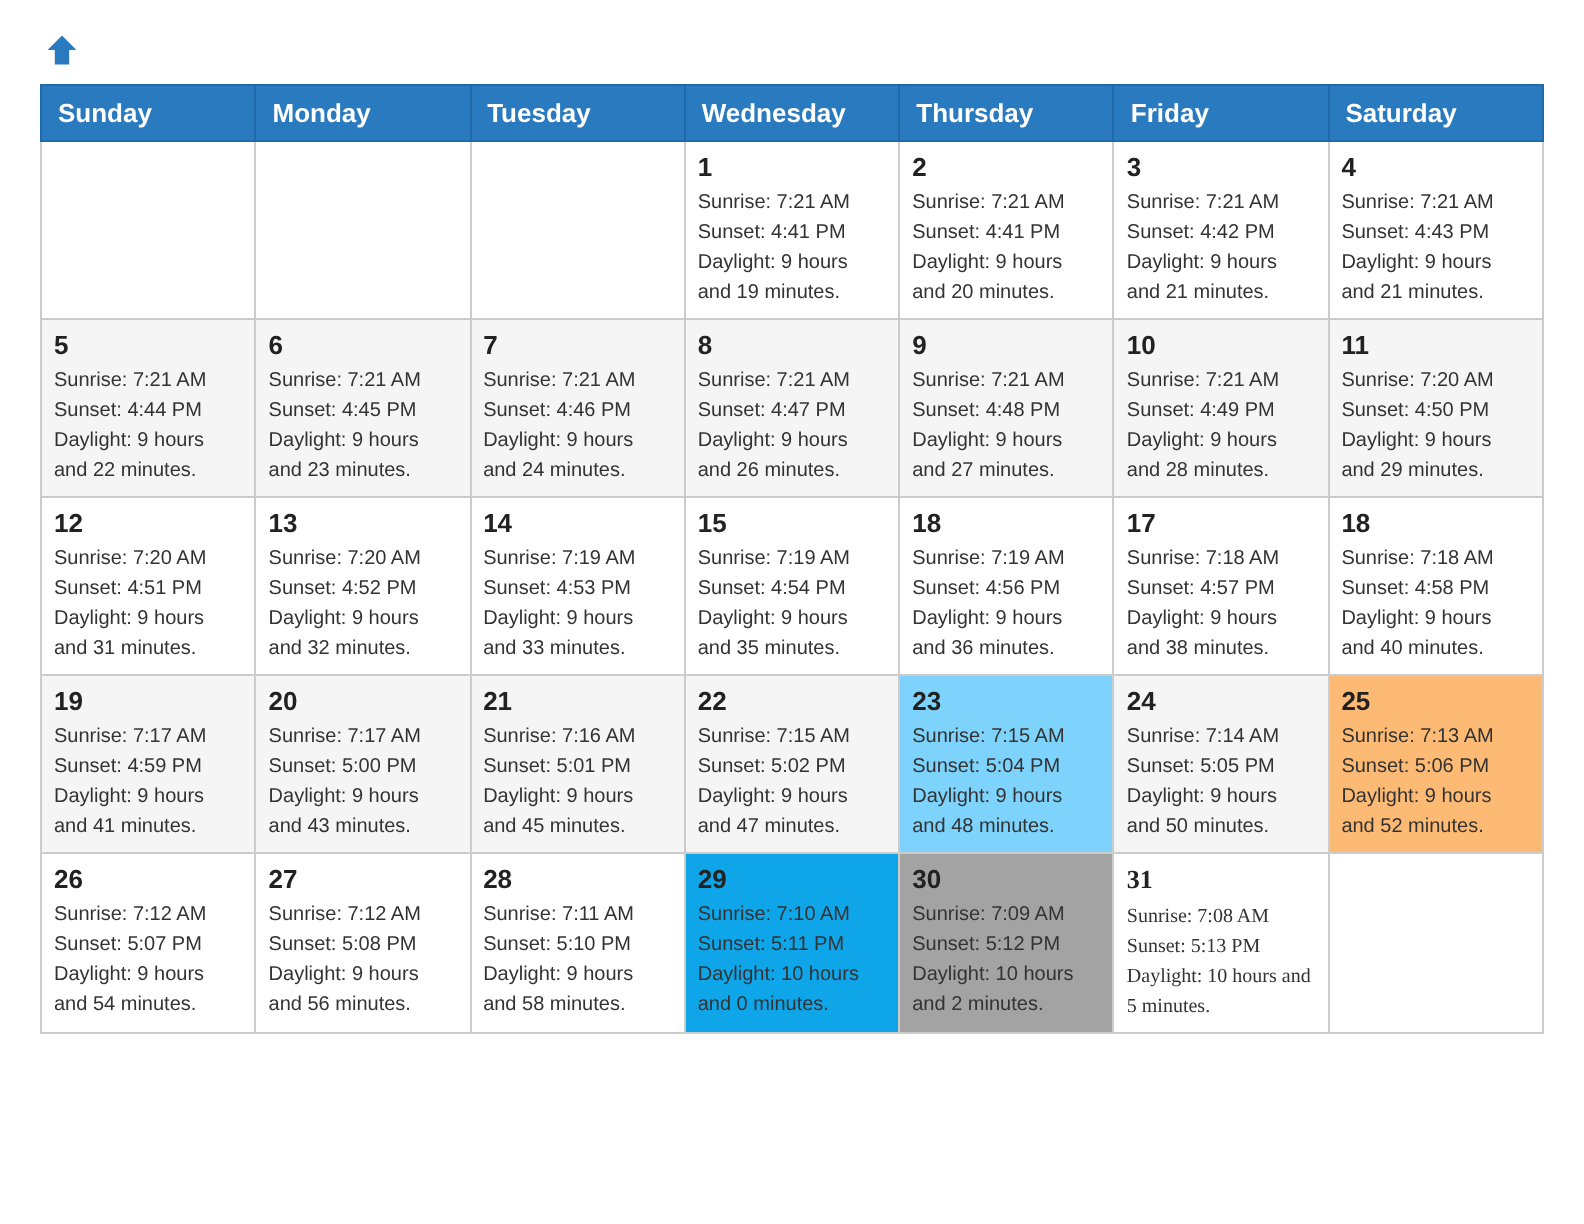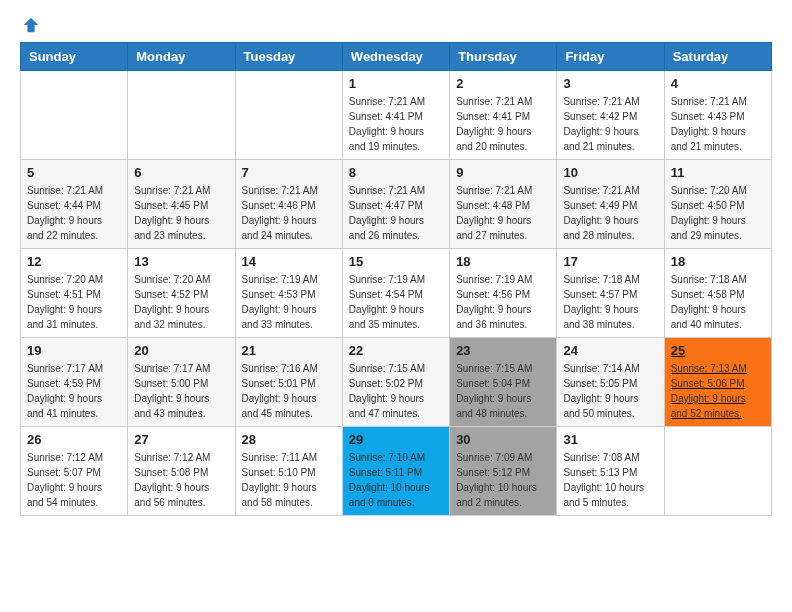--- a/index.html
+++ b/index.html
@@ -222,29 +222,29 @@
             <div class="day-info">Sunrise: 7:17 AM<br>Sunset: 5:00 PM<br>Daylight: 9 hours and 43 minutes.</div>
           </td>
           <td style="background: rgb(245, 245, 245);">
             <div class="day-number">21</div>
             <div class="day-info">Sunrise: 7:16 AM<br>Sunset: 5:01 PM<br>Daylight: 9 hours and 45 minutes.</div>
           </td>
           <td style="background: rgb(245, 245, 245);">
             <div class="day-number">22</div>
             <div class="day-info">Sunrise: 7:15 AM<br>Sunset: 5:02 PM<br>Daylight: 9 hours and 47 minutes.</div>
           </td>
-          <td style="background: #a3a3a3;">
+          <td style="background: #7dd3fc;">
             <div class="day-number">23</div>
             <div class="day-info">Sunrise: 7:15 AM<br>Sunset: 5:04 PM<br>Daylight: 9 hours and 48 minutes.</div>
           </td>
           <td style="background: rgb(245, 245, 245);">
             <div class="day-number">24</div>
             <div class="day-info">Sunrise: 7:14 AM<br>Sunset: 5:05 PM<br>Daylight: 9 hours and 50 minutes.</div>
           </td>
-          <td style="background: #f97316; text-decoration: underline;">
+          <td style="background: #fdba74;">
             <div class="day-number">25</div>
             <div class="day-info">Sunrise: 7:13 AM<br>Sunset: 5:06 PM<br>Daylight: 9 hours and 52 minutes.</div>
           </td>
         </tr>
         <tr>
           <td style="background: rgb(255, 255, 255); margin-top: 48px;">
             <div class="day-number">26</div>
             <div class="day-info">Sunrise: 7:12 AM<br>Sunset: 5:07 PM<br>Daylight: 9 hours and 54 minutes.</div>
           </td>
           <td style="background: rgb(255, 255, 255);">
@@ -256,21 +256,21 @@
             <div class="day-info">Sunrise: 7:11 AM<br>Sunset: 5:10 PM<br>Daylight: 9 hours and 58 minutes.</div>
           </td>
           <td style="background: #0ea5e9;">
             <div class="day-number">29</div>
             <div class="day-info">Sunrise: 7:10 AM<br>Sunset: 5:11 PM<br>Daylight: 10 hours and 0 minutes.</div>
           </td>
           <td style="background: #a3a3a3;">
             <div class="day-number">30</div>
             <div class="day-info">Sunrise: 7:09 AM<br>Sunset: 5:12 PM<br>Daylight: 10 hours and 2 minutes.</div>
           </td>
-          <td style="background: rgb(255, 255, 255);">
+          <td style="background: rgb(255, 255, 255); font-family: Liberation Serif, serif;">
             <div class="day-number">31</div>
             <div class="day-info">Sunrise: 7:08 AM<br>Sunset: 5:13 PM<br>Daylight: 10 hours and 5 minutes.</div>
           </td>
           <td class="empty-cell"></td>
         </tr>
       </tbody>
   </table>
 </div>
 
 </body></html>

